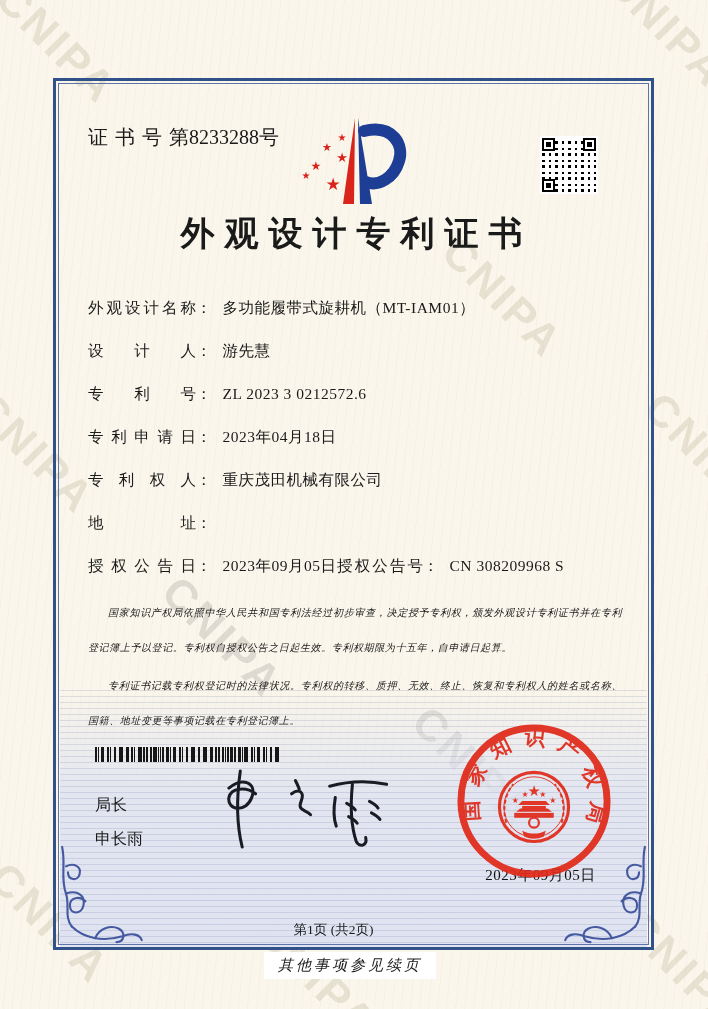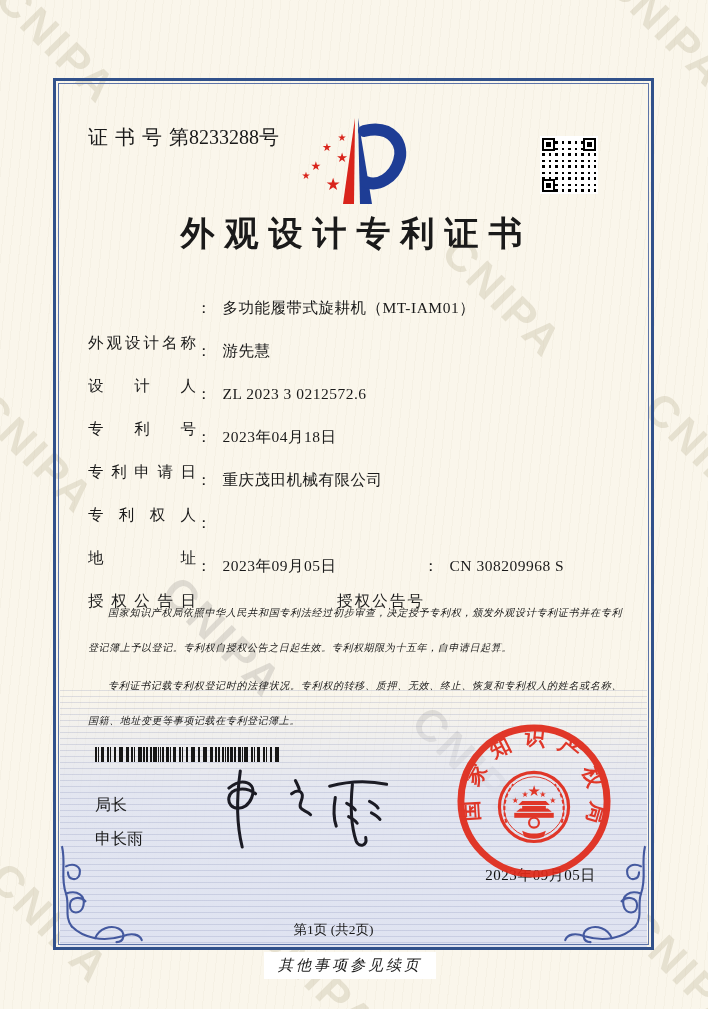--- a/index.html
+++ b/index.html
@@ -42,21 +42,21 @@
         repeating-linear-gradient(0deg,#000 0 3px,#fff 3px 6px,#000 6px 8px,#fff 8px 12px),
         repeating-linear-gradient(90deg,#000 0 3px,#fff 3px 7px,#000 7px 9px,#fff 9px 13px);
       background-blend-mode:lighten;}
   .qf{position:absolute; width:13px; height:13px; border:2px solid #000; background:#fff; box-sizing:border-box;}
   .qf::after{content:""; position:absolute; inset:2px; background:#000;}
   .qf.tl{left:0;top:0;} .qf.tr{right:0;top:0;} .qf.bl{left:0;bottom:0;}
   .title{position:absolute; left:53px; width:597px; top:211px; z-index:6;
     text-align:center; font-size:34px; font-weight:bold; letter-spacing:10px; text-indent:10px;}
   
   .row{position:absolute; left:88px; z-index:6; display:flex; font-size:15.5px; line-height:21px; white-space:nowrap;}
-  .flabel{display:inline-block; width:108px; text-align:justify; text-align-last:justify;margin-top:35px;}
+  .flabel{display:inline-block; width:108px; text-align:justify; text-align-last:justify;}
   .fvalue{margin-left:11px; letter-spacing:.5px;}
   .row-grant{position:absolute; left:337px; top:555px; z-index:6; display:flex; font-size:15.5px; line-height:21px; white-space:nowrap;}
   .row-grant .flabel{width:86px;}
   
   .paras{position:absolute; left:88px; top:595px; width:534px; z-index:6;
     font-style:italic; font-size:10px; line-height:35px; letter-spacing:.6px;
     text-align:justify;}
   .paras p{margin:0 0 3px 0; text-indent:2em;}
   
   .barcode{position:absolute; left:95px; top:747px; width:186px; height:15px; z-index:6;

